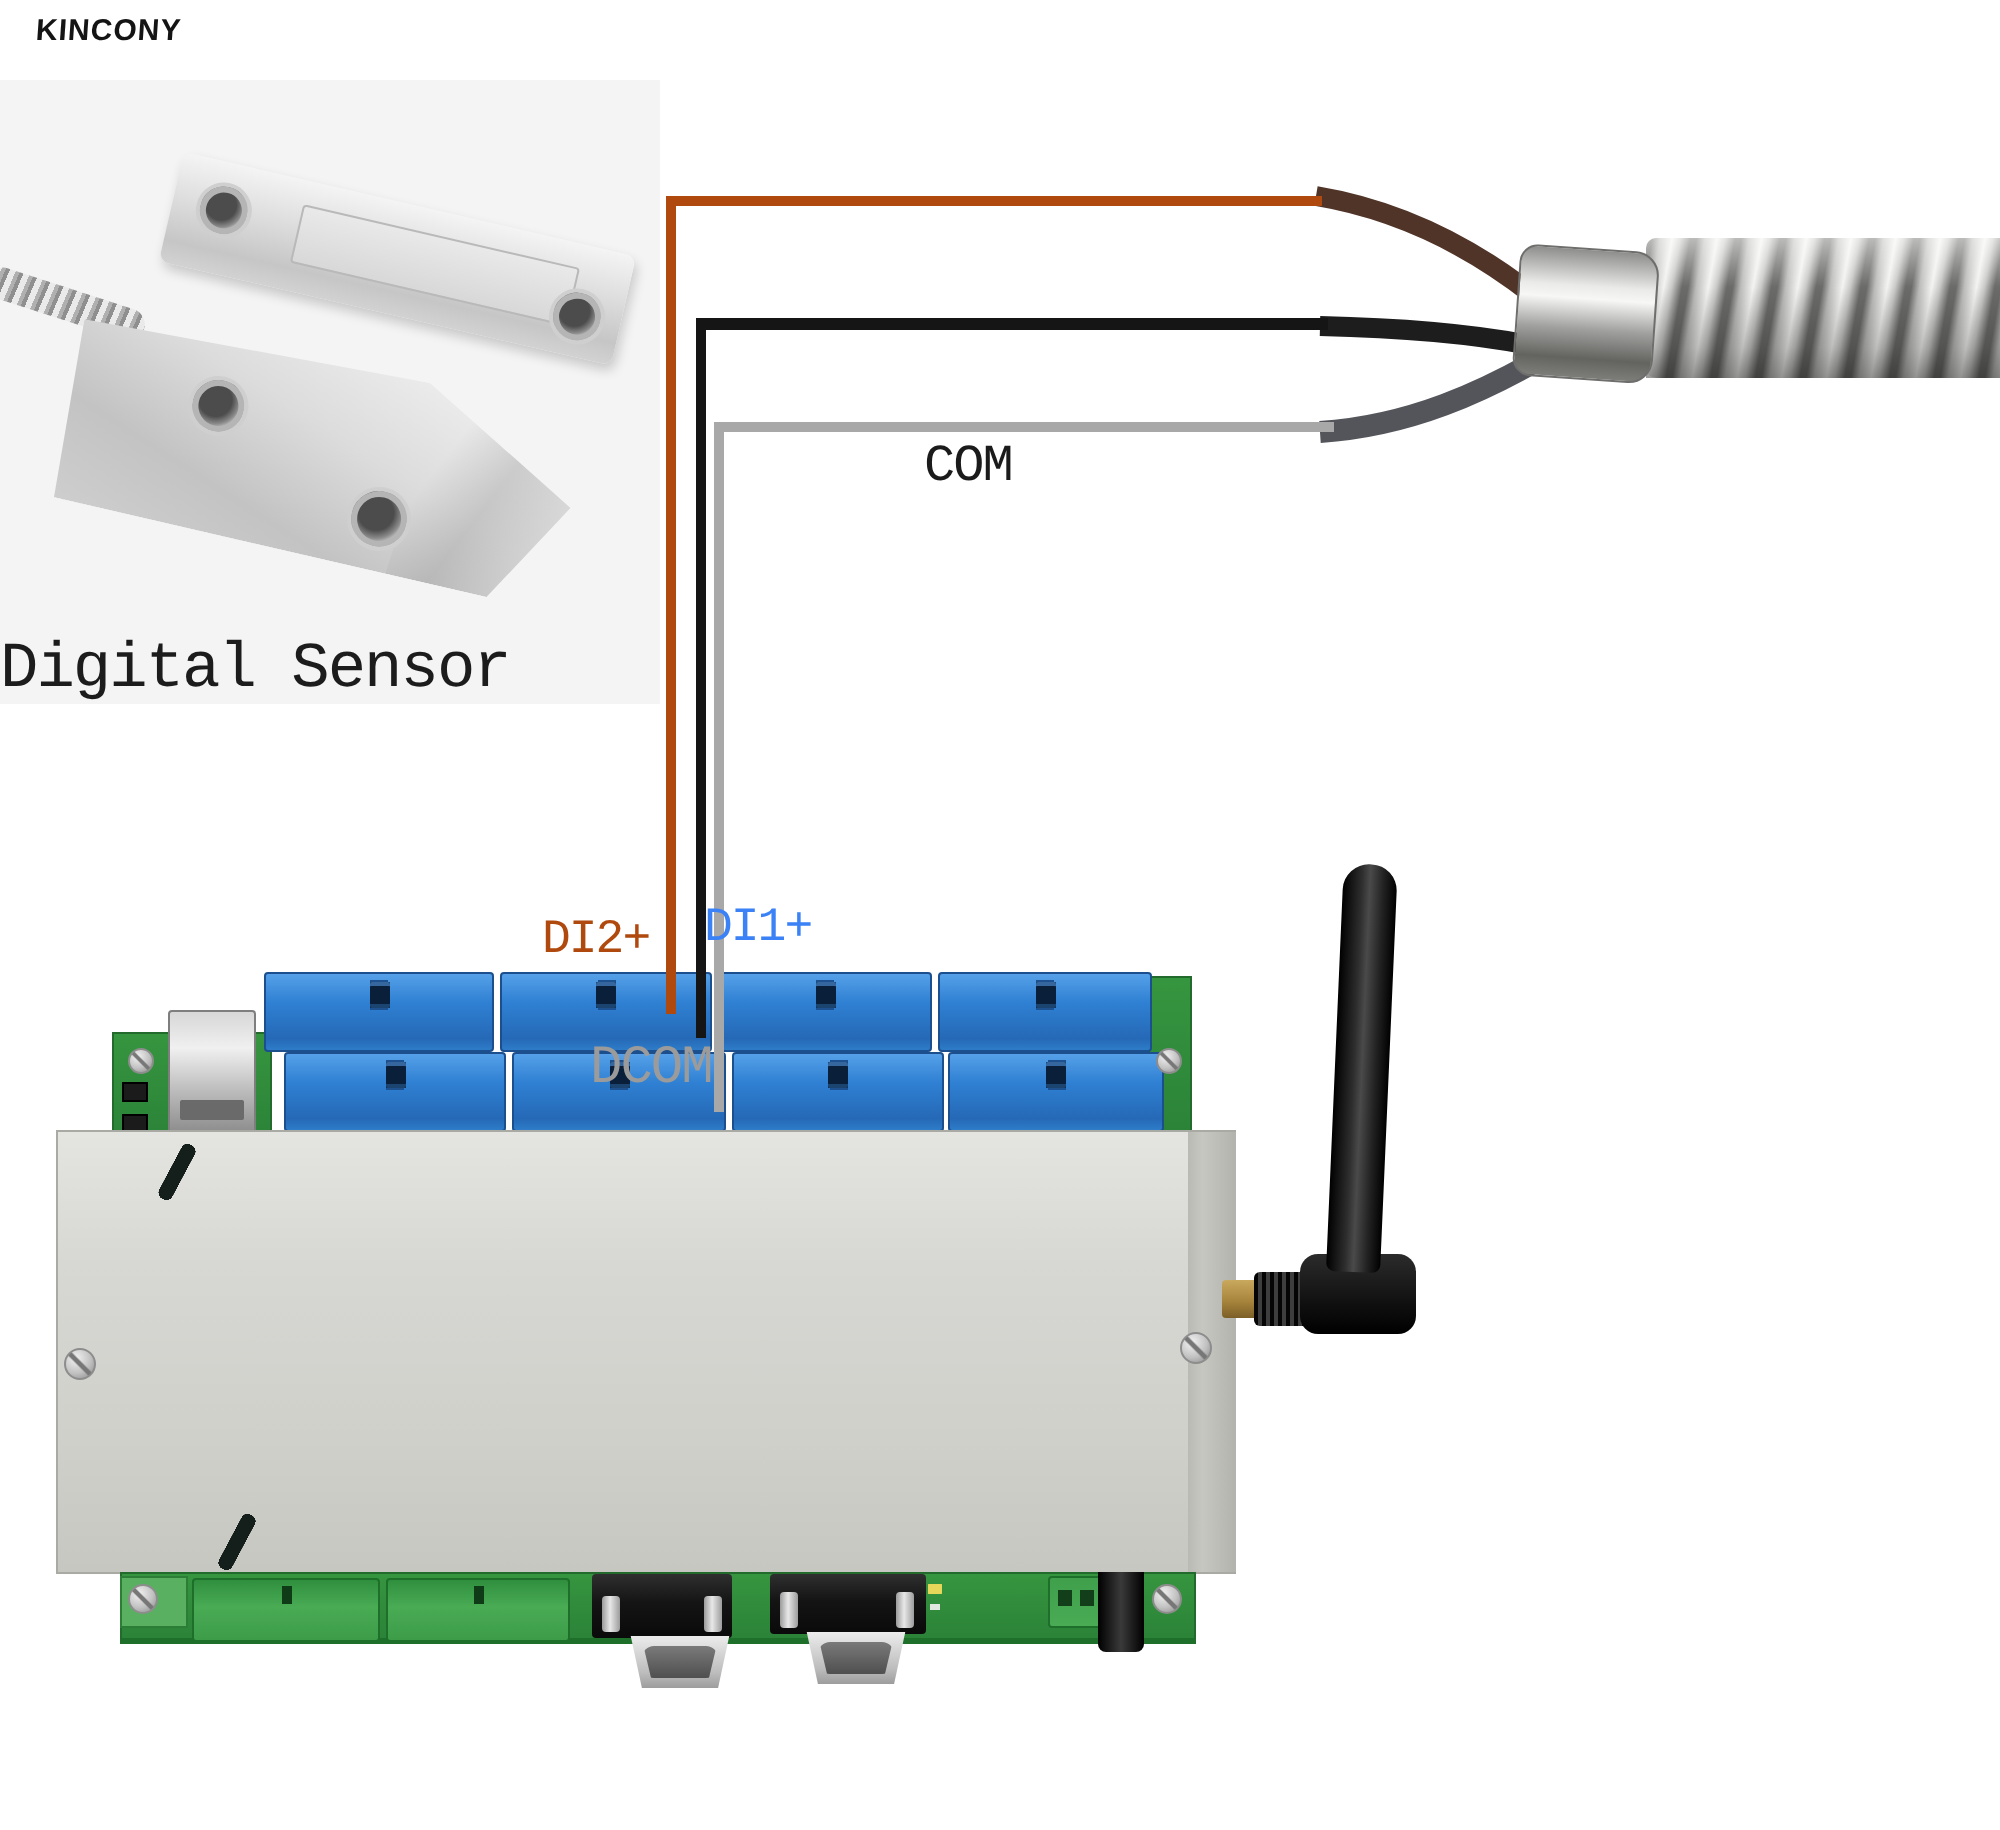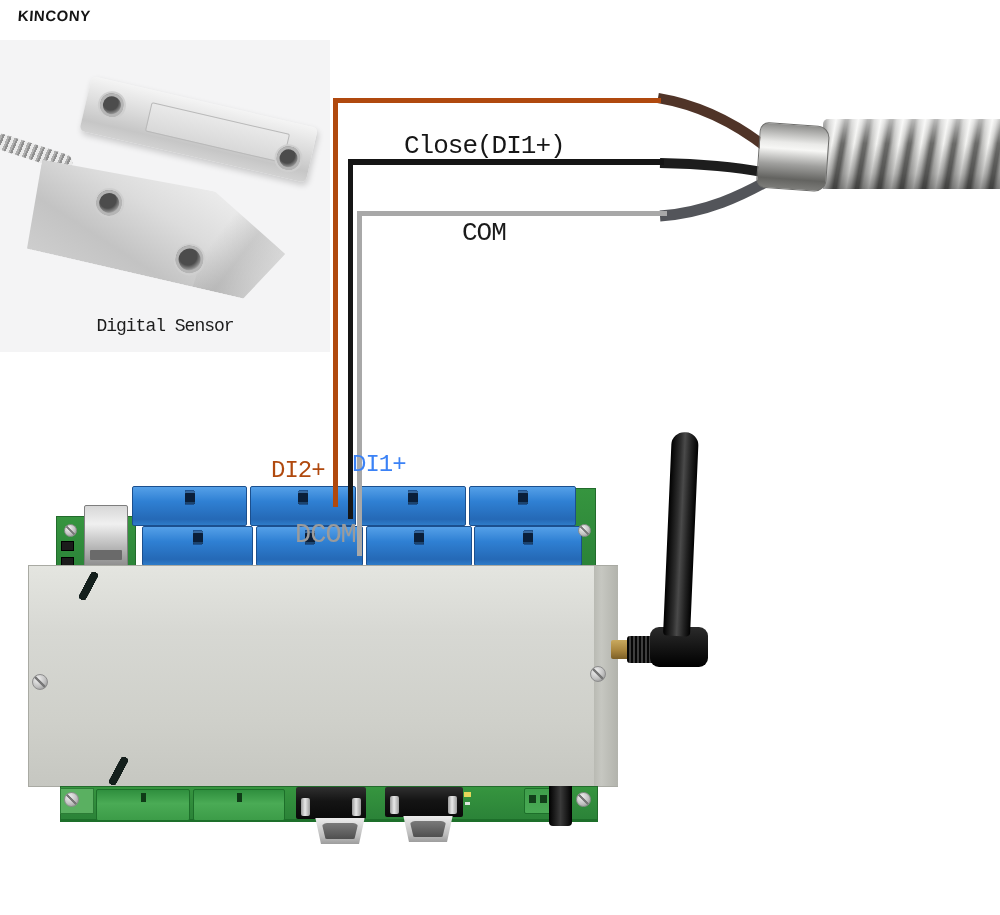--- a/index.html
+++ b/index.html
@@ -26,21 +26,21 @@
   .h2{left:196px;top:22px;width:28px;height:28px;}
   .sensor-body{left:44px;top:112px;width:258px;height:98px;transform:rotate(13deg);transform-origin:0 0;
           background:linear-gradient(200deg,#efefef 8%,#dcdcdc 42%,#c3c3c3 72%,#cecece);
           clip-path:polygon(0 8%,68% 0,100% 46%,88% 100%,2% 100%);
           box-shadow:2px 4px 7px rgba(0,0,0,.2);}
   .bevel{right:0;top:0;width:92px;height:100%;
           background:linear-gradient(115deg,rgba(255,255,255,0) 30%,rgba(140,140,140,.30) 55%,rgba(220,220,220,.55));
           clip-path:polygon(18% 0,100% 46%,72% 100%,10% 100%);}
   .h3{left:60px;top:20px;width:30px;height:30px;}
   .h4{left:150px;top:56px;width:32px;height:32px;}
-  .caption{left:0;top:276px;width:100%;text-align:center;font-size:18px;letter-spacing:-1px;color:#1c1c1c;}
+  .caption{left:0;top:276px;width:100%;text-align:left;font-size:32px;letter-spacing:-1px;color:#1c1c1c;}
 
   
   .wire{z-index:4;}
   .open-h{left:335px;top:98px;width:326px;height:5px;background:var(--open-wire);}
   .open-v{left:333px;top:98px;width:5px;height:409px;background:var(--open-wire);}
   .close-h{left:348px;top:159px;width:316px;height:6px;background:var(--close-wire);}
   .close-v{left:348px;top:159px;width:5px;height:360px;background:var(--close-wire);}
   .com-h{left:357px;top:211px;width:310px;height:5px;background:var(--com-wire);}
   .com-v{left:357px;top:211px;width:5px;height:345px;background:var(--com-wire);}
 
@@ -164,21 +164,20 @@
     <div class="caption">Digital Sensor</div>
   </div>
 
   <div class="wire open-h"></div>
   <div class="wire open-v"></div>
   <div class="wire close-h"></div>
   <div class="wire close-v"></div>
   <div class="wire com-h"></div>
   <div class="wire com-v"></div>
 
-  <div class="lbl close">Close(DI1+)</div>
   <div class="lbl com">COM</div>
   <div class="lbl di2">DI2+</div>
   <div class="lbl di1">DI1+</div>
   <div class="lbl dcom">DCOM</div>
 
   <svg class="cablewires" width="400" height="180" viewBox="0 0 400 180">
     <path d="M58,48 C100,55 138,74 172,102" fill="none" style="stroke:var(--brown-cable-wire)" stroke-width="10"></path>
     <path d="M60,113 C105,114 140,117 172,124" fill="none" style="stroke:var(--black-cable-wire)" stroke-width="10"></path>
     <path d="M60,166 C105,163 142,146 176,126" fill="none" style="stroke:var(--gray-cable-wire)" stroke-width="11"></path>
   </svg>

